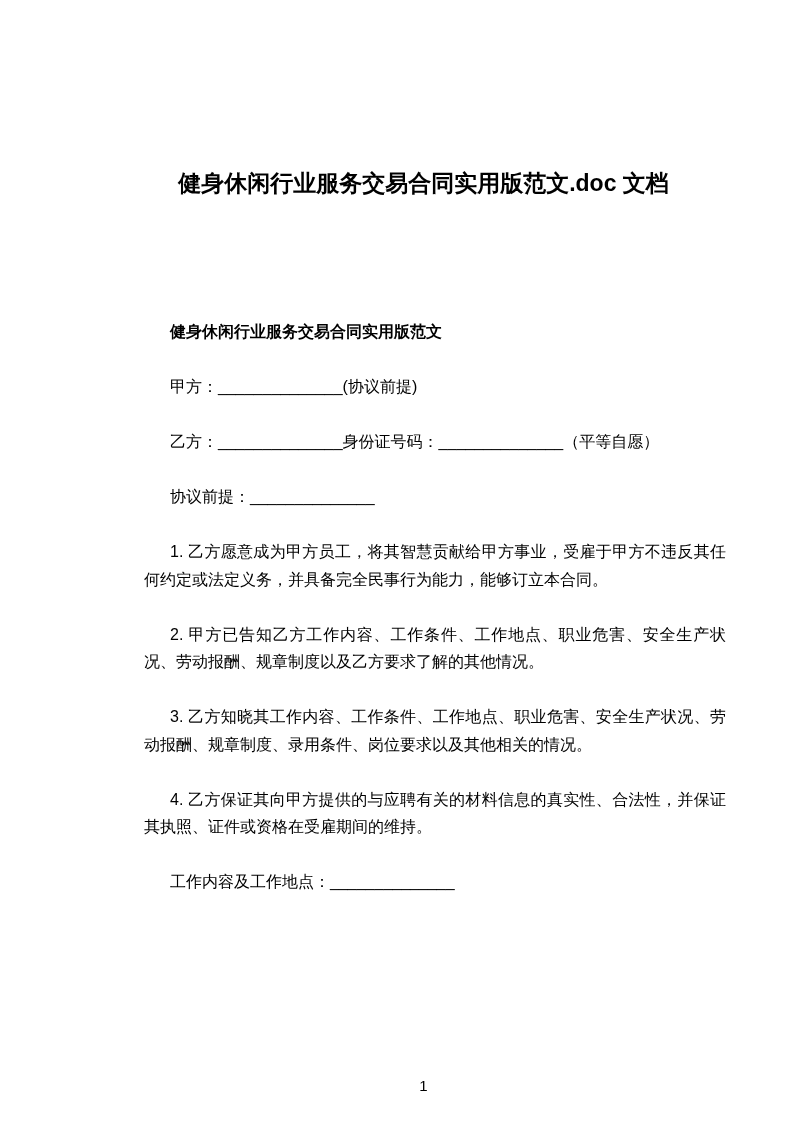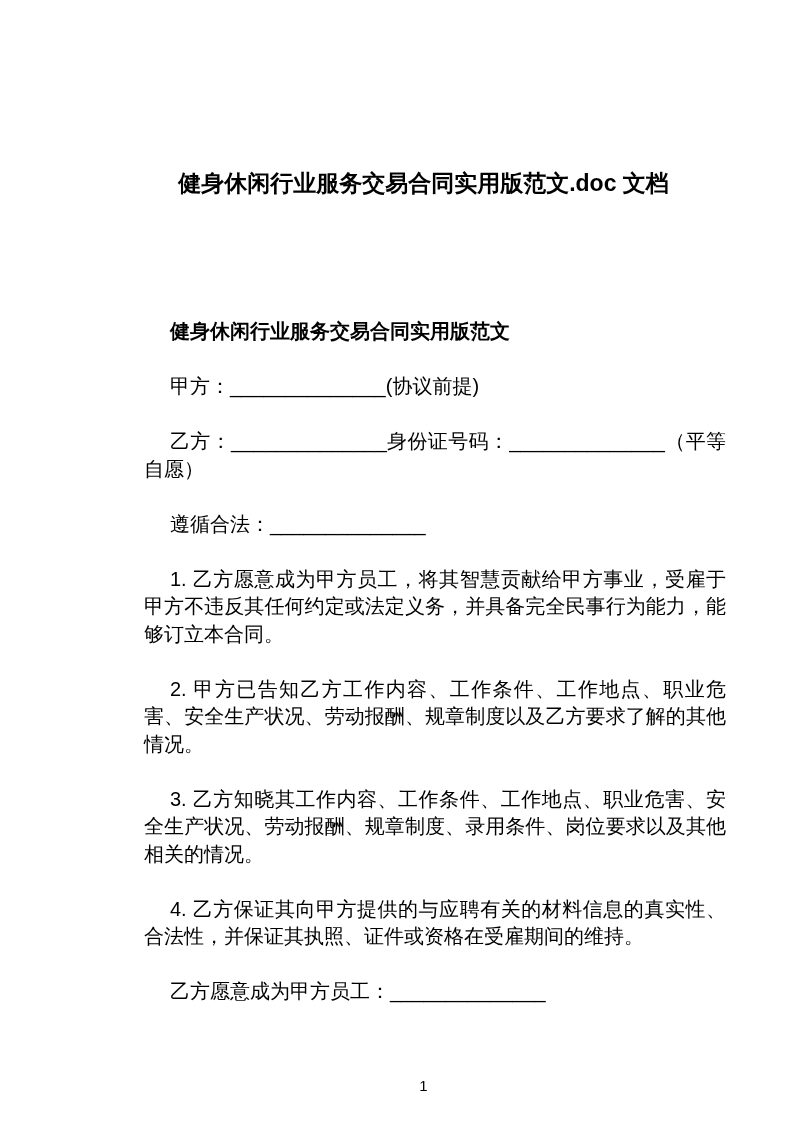--- a/index.html
+++ b/index.html
@@ -24,21 +24,21 @@
     text-align: center;
     font-size: 23px;
     line-height: 34px;
     font-weight: bold;
   }
   .doc-body {
     position: absolute;
     top: 282px;
     left: 108px;
     width: 600px;
-    font-size: 20px;
+    font-size: 16px;
     line-height: 27.5px;
   }
   .para {
     margin-bottom: 27.5px;
     text-indent: 26px;
     text-align: justify;
     word-break: break-all;
   }
   .para.heading {
     font-weight: bold;
@@ -62,29 +62,29 @@
 
   <div class="doc-body">
 
     <p class="para heading">健身休闲行业服务交易合同实用版范文</p>
 
     <p class="para">甲方：______________(协议前提)</p>
 
     <p class="para">乙方：______________身份证号码：______________（平等自愿）</p>
 
 
-    <p class="para">遵循合法：______________</p>
+    <p class="para">协议前提：______________</p>
 
     <p class="para">1. 乙方愿意成为甲方员工，将其智慧贡献给甲方事业，受雇于甲方不违反其任何约定或法定义务，并具备完全民事行为能力，能够订立本合同。</p>
 
     <p class="para">2. 甲方已告知乙方工作内容、工作条件、工作地点、职业危害、安全生产状况、劳动报酬、规章制度以及乙方要求了解的其他情况。</p>
 
     <p class="para">3. 乙方知晓其工作内容、工作条件、工作地点、职业危害、安全生产状况、劳动报酬、规章制度、录用条件、岗位要求以及其他相关的情况。</p>
 
     <p class="para">4. 乙方保证其向甲方提供的与应聘有关的材料信息的真实性、合法性，并保证其执照、证件或资格在受雇期间的维持。</p>
 
-    <p class="para">乙方愿意成为甲方员工：______________</p>
+    <p class="para">工作内容及工作地点：______________</p>
 
   </div>
 
   <div class="page-number">1</div>
 
 </div>
 
 </body></html>

